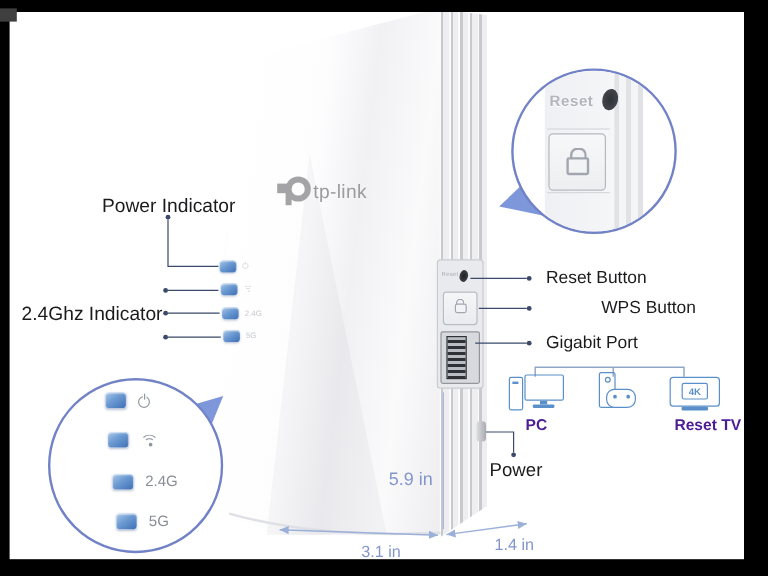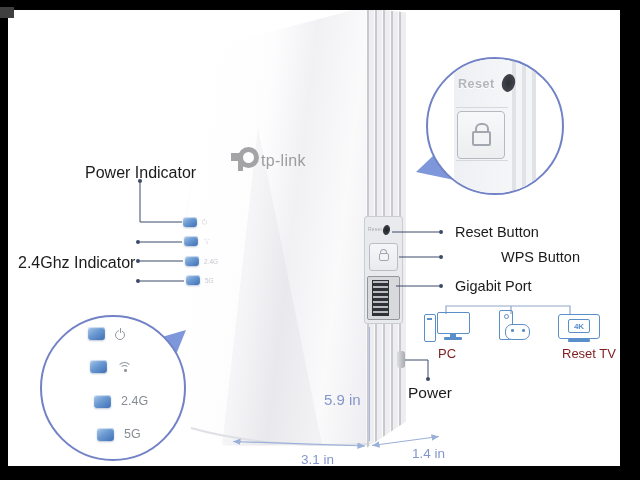--- a/index.html
+++ b/index.html
@@ -95,21 +95,21 @@
   #pc-icon .base{position:absolute;left:20px;top:25px;width:18px;height:3px;background:#5b8fc9;border-radius:1px;}
   #console-icon .box{position:absolute;left:7px;top:0;width:12px;height:28px;border:1.5px solid #5b8fc9;border-radius:2px;}
   #console-icon .cdot{position:absolute;left:11.5px;top:4px;width:3px;height:3px;border:1px solid #5b8fc9;border-radius:50%;}
   #console-icon .pad{position:absolute;left:13px;top:14px;width:23px;height:14px;border:1.5px solid #5b8fc9;border-radius:7px;background:#fff;}
   #console-icon .b1{position:absolute;left:19px;top:19px;width:2.5px;height:2.5px;background:#5b8fc9;border-radius:50%;}
   #console-icon .b2{position:absolute;left:30px;top:19px;width:2.5px;height:2.5px;background:#5b8fc9;border-radius:50%;}
   #tv-icon .screen{position:absolute;left:0;top:0;width:40px;height:23px;border:1.5px solid #5b8fc9;border-radius:3px;}
   #tv-icon .badge{position:absolute;left:10px;top:5px;width:20px;height:12px;border:1.25px solid #5b8fc9;border-radius:2px;
     font-size:8px;font-weight:700;color:#5b8fc9;display:flex;align-items:center;justify-content:center;}
   #tv-icon .base{position:absolute;left:10px;top:25px;width:22px;height:2.5px;background:#5b8fc9;border-radius:1px;}
-  .dev-lbl{position:absolute;font-size:13px;color:#7f1d1d;z-index:8;white-space:nowrap;}
+  .dev-lbl{position:absolute;font-size:13px;color:#4c1d95;z-index:8;white-space:nowrap;font-weight:bold;}
   
   #lines-svg{position:absolute;left:0;top:0;z-index:4;}
 </style>
 </head>
 <body>
 
 <div id="stage">
 
   <div id="device-front" class="abs"></div>
   <div id="device-crease" class="abs"></div>

